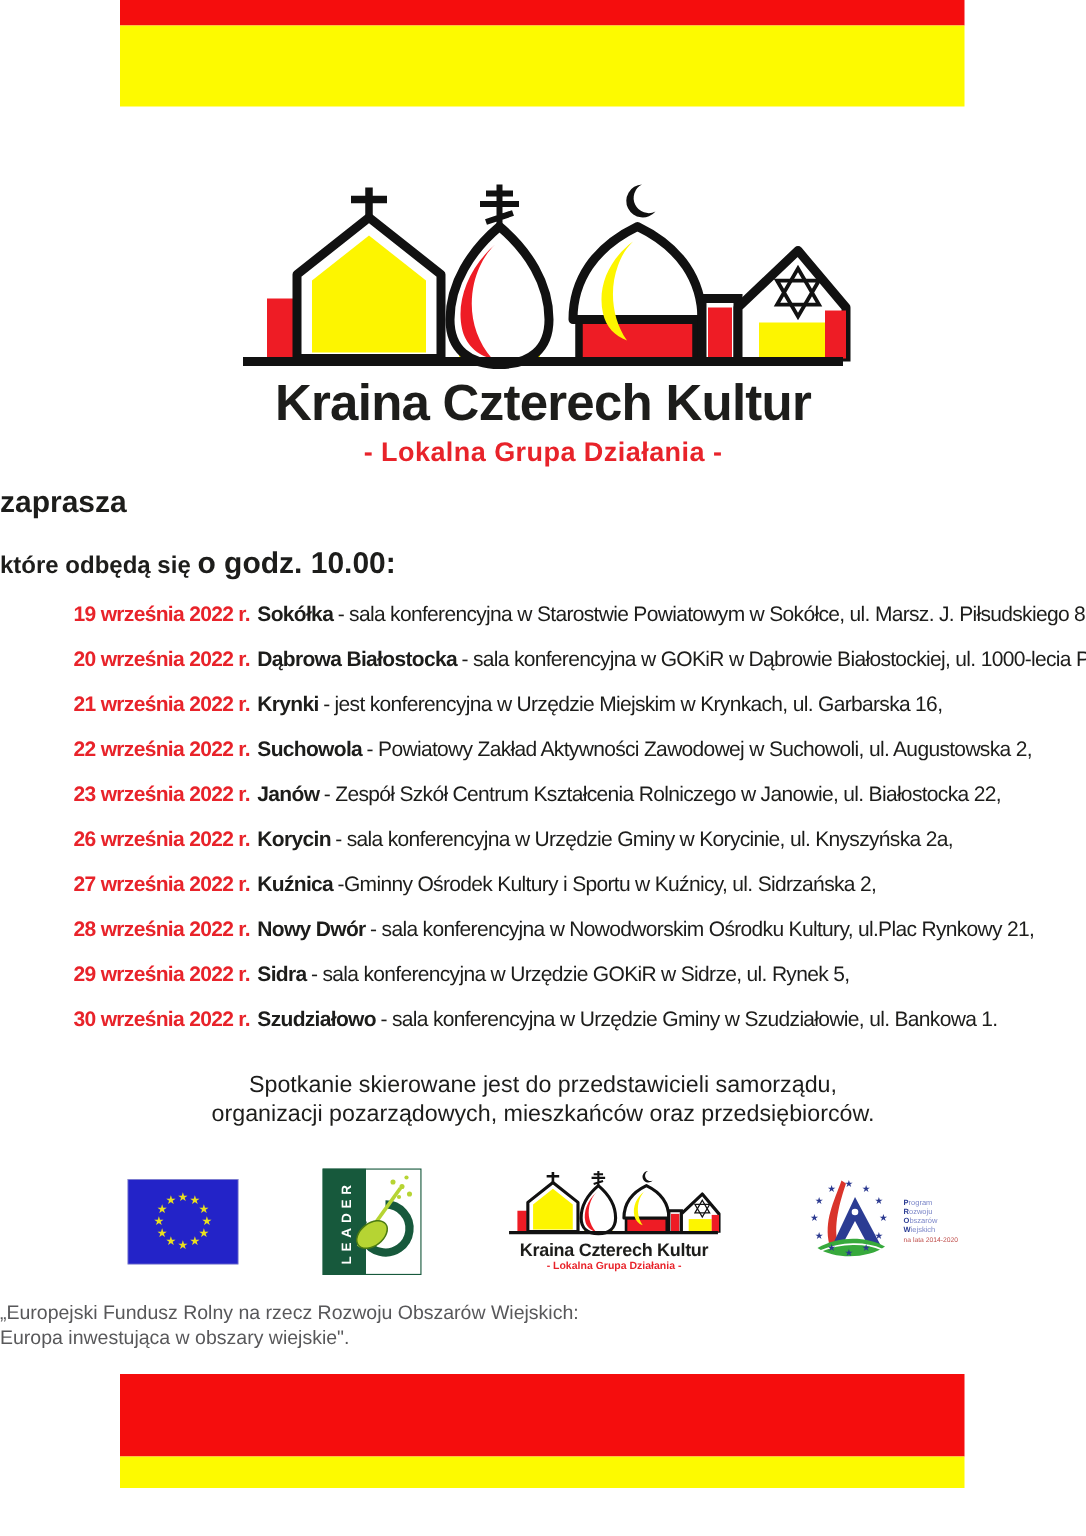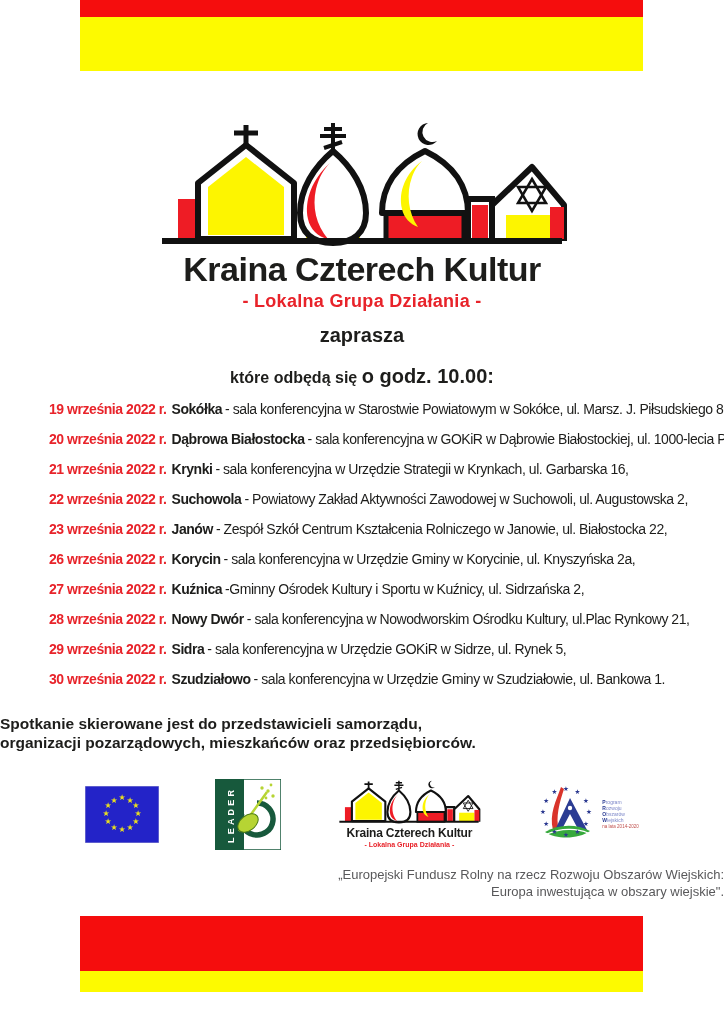--- a/index.html
+++ b/index.html
@@ -16,45 +16,45 @@
 
   .top-banner{margin-left:80px;width:563px}
   .top-banner .red{height:17px;background:var(--banner_red)}
   .top-banner .yellow{height:54px;background:var(--banner_yellow)}
 
   .logo-area{text-align:center;margin-top:50px}
   .logo-area svg{display:block;margin:0 auto}
   .logo-title{font-size:34px;font-weight:bold;letter-spacing:-0.5px;margin-top:-6px;color:var(--ink)}
   .logo-subtitle{font-size:18px;font-weight:600;letter-spacing:0.3px;color:var(--accent_red);margin-top:2px}
 
-  .invite{text-align:center}
+  .invite{text-align:left}
   .zaprasza{font-size:20px;font-weight:bold;margin-top:12px}
   .red-lines{margin-top:5px;font-size:15.5px;font-weight:bold;line-height:21px;color:var(--accent_red);letter-spacing:-0.2px}
   .time-line{font-weight:bold;margin-top:18px}
   .time-line .prefix{font-size:16px}
   .time-line .big{font-size:20px}
 
   .schedule{margin:6px 0 0 49px;font-size:14px;letter-spacing:-0.45px}
   .schedule .row{line-height:30px;white-space:nowrap}
   .schedule .date{color:var(--accent_red);font-weight:bold;margin-right:5px}
   .schedule .town{font-weight:bold;margin-right:3px}
 
-  .audience{text-align:left;margin-top:20px;font-size:15.5px;font-weight:bold;line-height:19px}
+  .audience{text-align:center;margin-top:20px;font-size:15.5px;font-weight:normal;line-height:19px}
 
   .logos-row{display:flex;align-items:center;justify-content:center;gap:56px;margin-top:24px;height:76px}
   .eu-flag{display:block}
   .kck-mini{display:flex;flex-direction:column;align-items:center}
   .kck-mini-title{font-size:12px;font-weight:bold;letter-spacing:-0.2px;margin-top:-1px}
   .kck-mini-sub{font-size:7px;font-weight:600;color:var(--accent_red);margin-top:1px}
   .prow{display:flex;align-items:center;gap:3px}
   .prow-text{font-size:5px;line-height:6px;color:#7b86c8}
   .prow-text .pl::first-letter{font-weight:bold;color:var(--prow_blue)}
   .prow-years{font-size:4.5px;color:#c0504d;margin-top:1px}
 
-  .funding{text-align:right;margin-top:14px;font-size:13px;line-height:17px;color:var(--quote_gray)}
+  .funding{text-align:left;margin-top:14px;font-size:13px;line-height:17px;color:var(--quote_gray)}
 
   .bottom-banner{position:absolute;left:80px;bottom:0;width:563px}
   .bottom-banner .red{height:55px;background:var(--banner_red)}
   .bottom-banner .yellow{height:21px;background:var(--banner_yellow)}
 </style>
 </head>
 <body>
 
 <div class="page">
 
@@ -106,21 +106,21 @@
   <div class="invite">
     <div class="zaprasza">zaprasza</div>
     <div class="time-line">
       <span class="prefix">które odbędą się </span><span class="big">o godz. 10.00:</span>
     </div>
   </div>
 
   <div class="schedule">
     <div class="row"><span class="date">19 września 2022 r.</span><span class="town">Sokółka</span><span class="details">- sala konferencyjna w Starostwie Powiatowym w Sokółce, ul. Marsz. J. Piłsudskiego 8,</span></div>
     <div class="row"><span class="date">20 września 2022 r.</span><span class="town">Dąbrowa Białostocka</span><span class="details">- sala konferencyjna w GOKiR w Dąbrowie Białostockiej, ul. 1000-lecia PP 4</span></div>
-    <div class="row"><span class="date">21 września 2022 r.</span><span class="town">Krynki</span><span class="details">- sala konferencyjna w Urzędzie Strategii w Krynkach, ul. Garbarska 16,</span></div>
+    <div class="row"><span class="date">21 września 2022 r.</span><span class="town">Krynki</span><span class="details">- jest konferencyjna w Urzędzie Miejskim w Krynkach, ul. Garbarska 16,</span></div>
     <div class="row"><span class="date">22 września 2022 r.</span><span class="town">Suchowola</span><span class="details">- Powiatowy Zakład Aktywności Zawodowej w Suchowoli, ul. Augustowska 2,</span></div>
     <div class="row"><span class="date">23 września 2022 r.</span><span class="town">Janów</span><span class="details">- Zespół Szkół Centrum Kształcenia Rolniczego w Janowie, ul. Białostocka 22,</span></div>
     <div class="row"><span class="date">26 września 2022 r.</span><span class="town">Korycin</span><span class="details">- sala konferencyjna w Urzędzie Gminy w Korycinie, ul. Knyszyńska 2a,</span></div>
     <div class="row"><span class="date">27 września 2022 r.</span><span class="town">Kuźnica</span><span class="details">-Gminny Ośrodek Kultury i Sportu w Kuźnicy, ul. Sidrzańska 2,</span></div>
     <div class="row"><span class="date">28 września 2022 r.</span><span class="town">Nowy Dwór</span><span class="details">- sala konferencyjna w Nowodworskim Ośrodku Kultury, ul.Plac Rynkowy 21,</span></div>
     <div class="row"><span class="date">29 września 2022 r.</span><span class="town">Sidra</span><span class="details">- sala konferencyjna w Urzędzie GOKiR w Sidrze, ul. Rynek 5,</span></div>
     <div class="row"><span class="date">30 września 2022 r.</span><span class="town">Szudziałowo</span><span class="details">- sala konferencyjna w Urzędzie Gminy w Szudziałowie, ul. Bankowa 1.</span></div>
   </div>
 
   <div class="audience">

